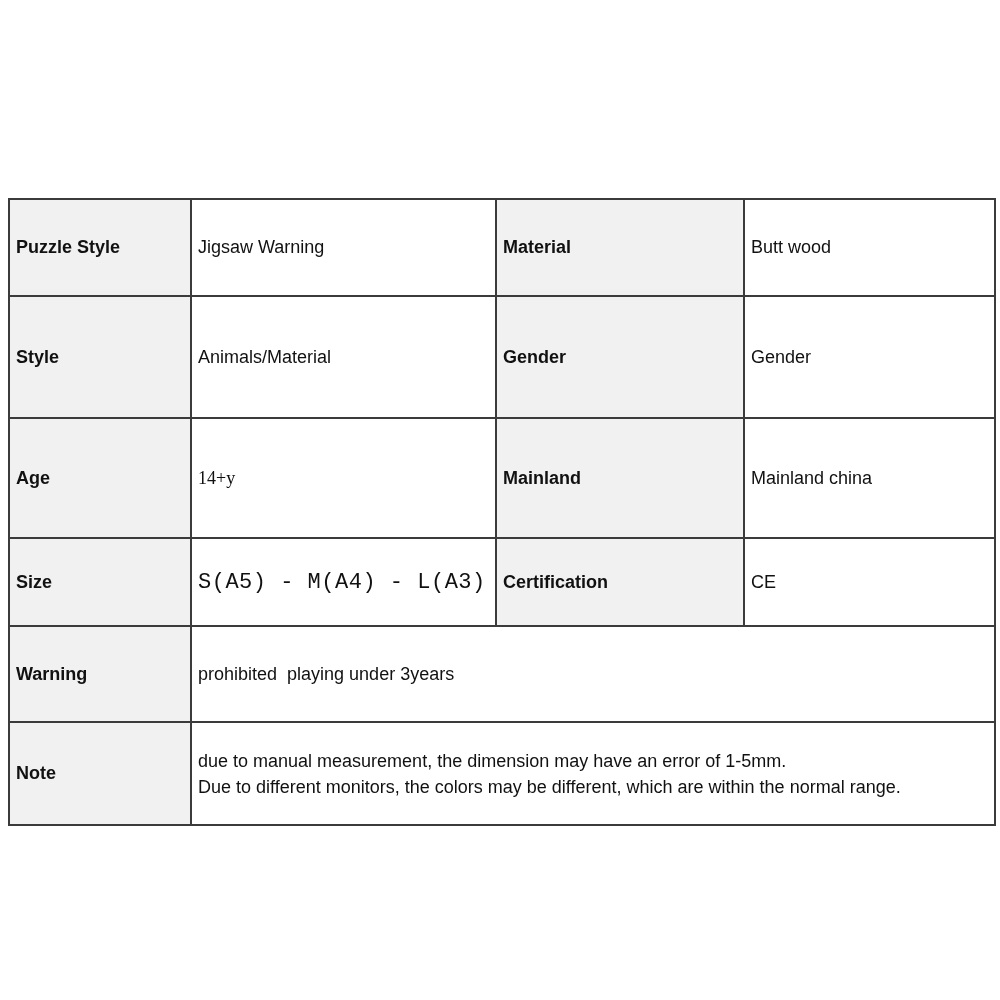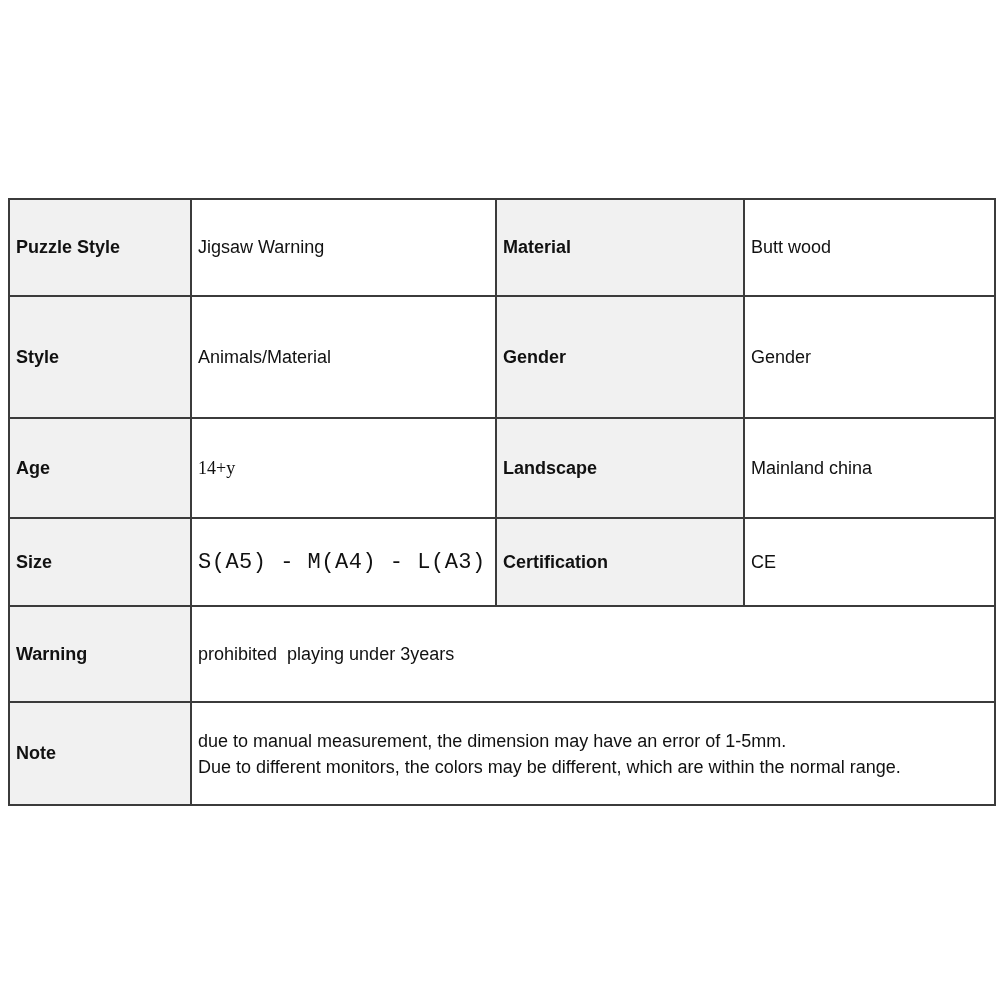--- a/index.html
+++ b/index.html
@@ -67,24 +67,24 @@
         <td class="value-cell">Jigsaw Warning</td>
         <td class="label-cell">Material</td>
         <td class="value-cell">Butt wood</td>
       </tr>
       <tr style="height:122px">
         <td class="label-cell">Style</td>
         <td class="value-cell">Animals/Material</td>
         <td class="label-cell">Gender</td>
         <td class="value-cell">Gender</td>
       </tr>
-      <tr style="height:100px">
+      <tr style="height:120px">
         <td class="label-cell">Age</td>
         <td class="value-cell indent-age">14+y</td>
-        <td class="label-cell">Landscape</td>
+        <td class="label-cell">Mainland</td>
         <td class="value-cell">Mainland china</td>
       </tr>
       <tr style="height:88px">
         <td class="label-cell">Size</td>
         <td class="value-cell size-serif">S(A5) - M(A4) - L(A3)</td>
         <td class="label-cell">Certification</td>
         <td class="value-cell">CE</td>
       </tr>
       <tr style="height:96px">
         <td class="label-cell">Warning</td>

